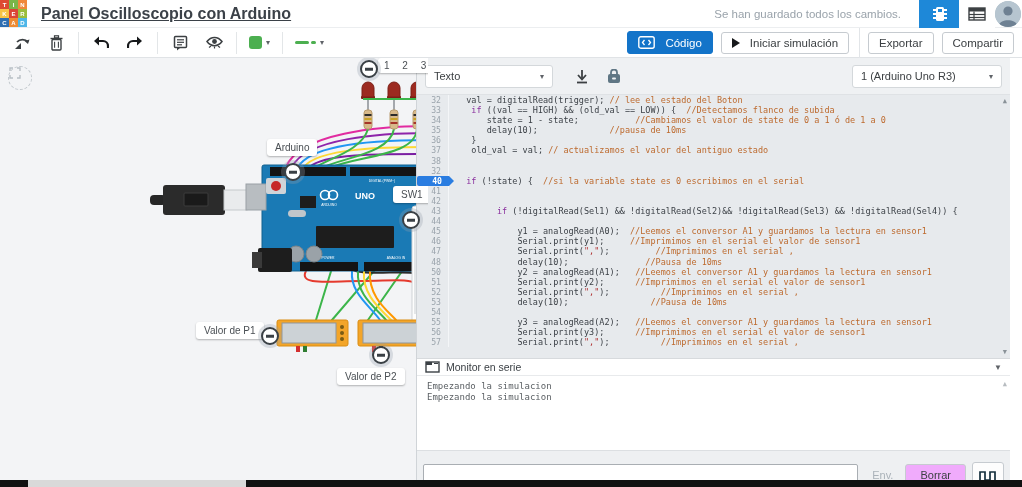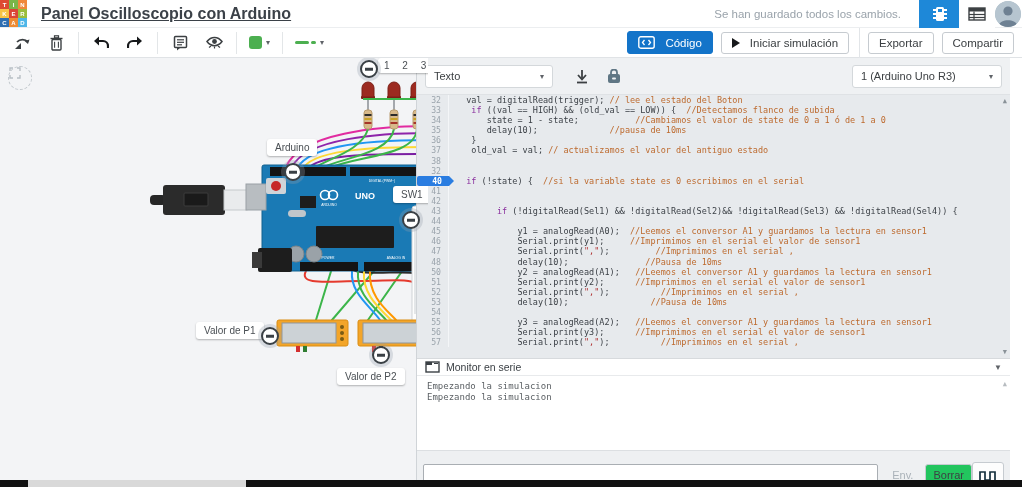--- a/index.html
+++ b/index.html
@@ -83,22 +83,22 @@
                    display:flex; align-items:center; padding:0 8px; }
   .serial-title { font-size:10.5px; color:#3b4045; margin-left:6px; }
   .serial-caret { margin-left:auto; font-size:8px; color:#5f6368; cursor:pointer; }
   .serial-output { height:74px; background:#fff; padding:5px 10px; font-family:"DejaVu Sans Mono", monospace;
                    font-size:9px; line-height:11px; color:#5a5f63; position:relative; }
   .serial-scroll-up { position:absolute; right:3px; top:3px; font-size:7px; color:#b7bcc0; }
   .serial-controls { height:48px; background:#eef0f2; border-top:1px solid #dcdfe2; display:flex; align-items:center; padding:0 6px; }
   .serial-input { flex:1; height:22px; border:1px solid #a9aeb3; border-radius:2px; background:#fff;
                   font-size:11px; padding:0 6px; margin-right:8px; outline:none; }
   .btn-send { border:none; background:transparent; color:#aab2b9; font-size:11px; padding:4px 6px; margin-right:6px; }
-  .btn-clear { border:1px solid #c6cbd0; background:#22c55e; border-radius:3px; color:#3c4043; font-size:11px;
-               padding:4px 7px; cursor:pointer; }
+  .btn-clear { border:1px solid #c6cbd0; background:#f0abfc; border-radius:3px; color:#3c4043; font-size:11px;
+               padding:4px 14px; margin-right:6px; cursor:pointer; }
   .btn-graph { border:1px solid #c6cbd0; background:#fdfdfd; border-radius:3px; width:32px; height:26px;
                display:flex; align-items:center; justify-content:center; cursor:pointer; }
 
   
   .bottom-bar { position:absolute; left:0; top:480px; width:1022px; height:7px; background:#111; }
   .bottom-thumb { position:absolute; left:28px; top:0; width:218px; height:7px; background:#d9d9d9; }
 </style>
 </head>
 <body>
 

